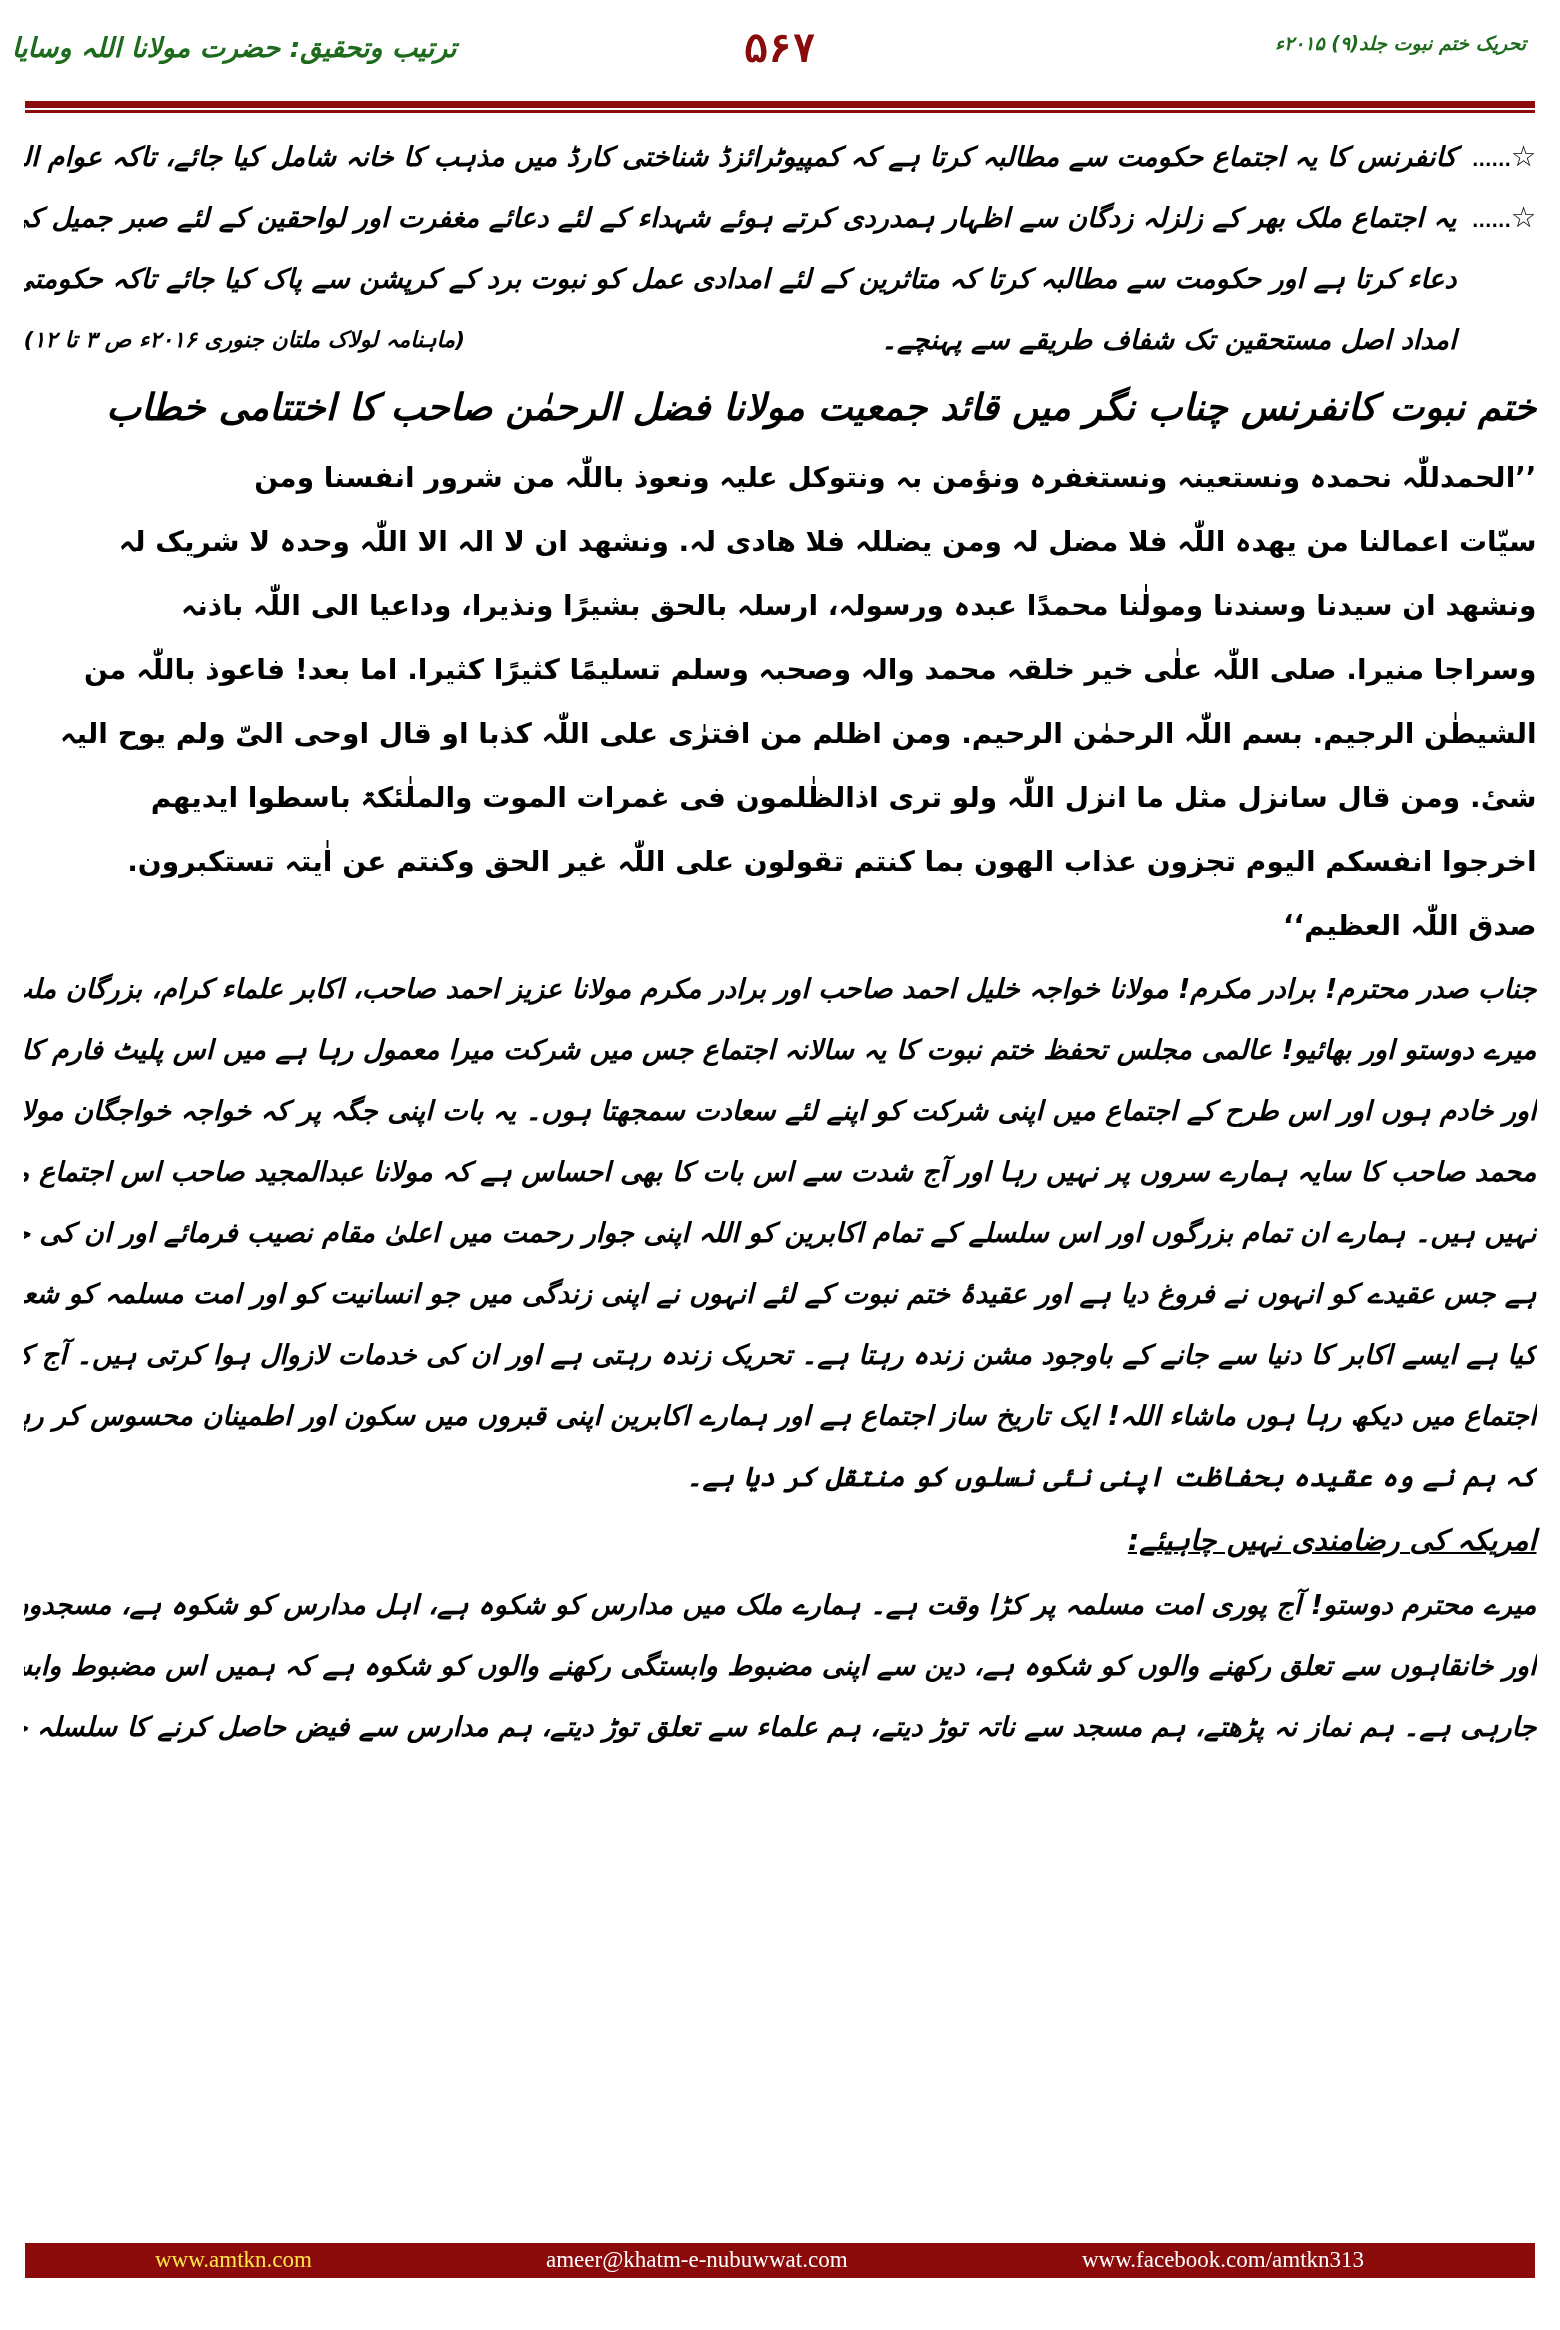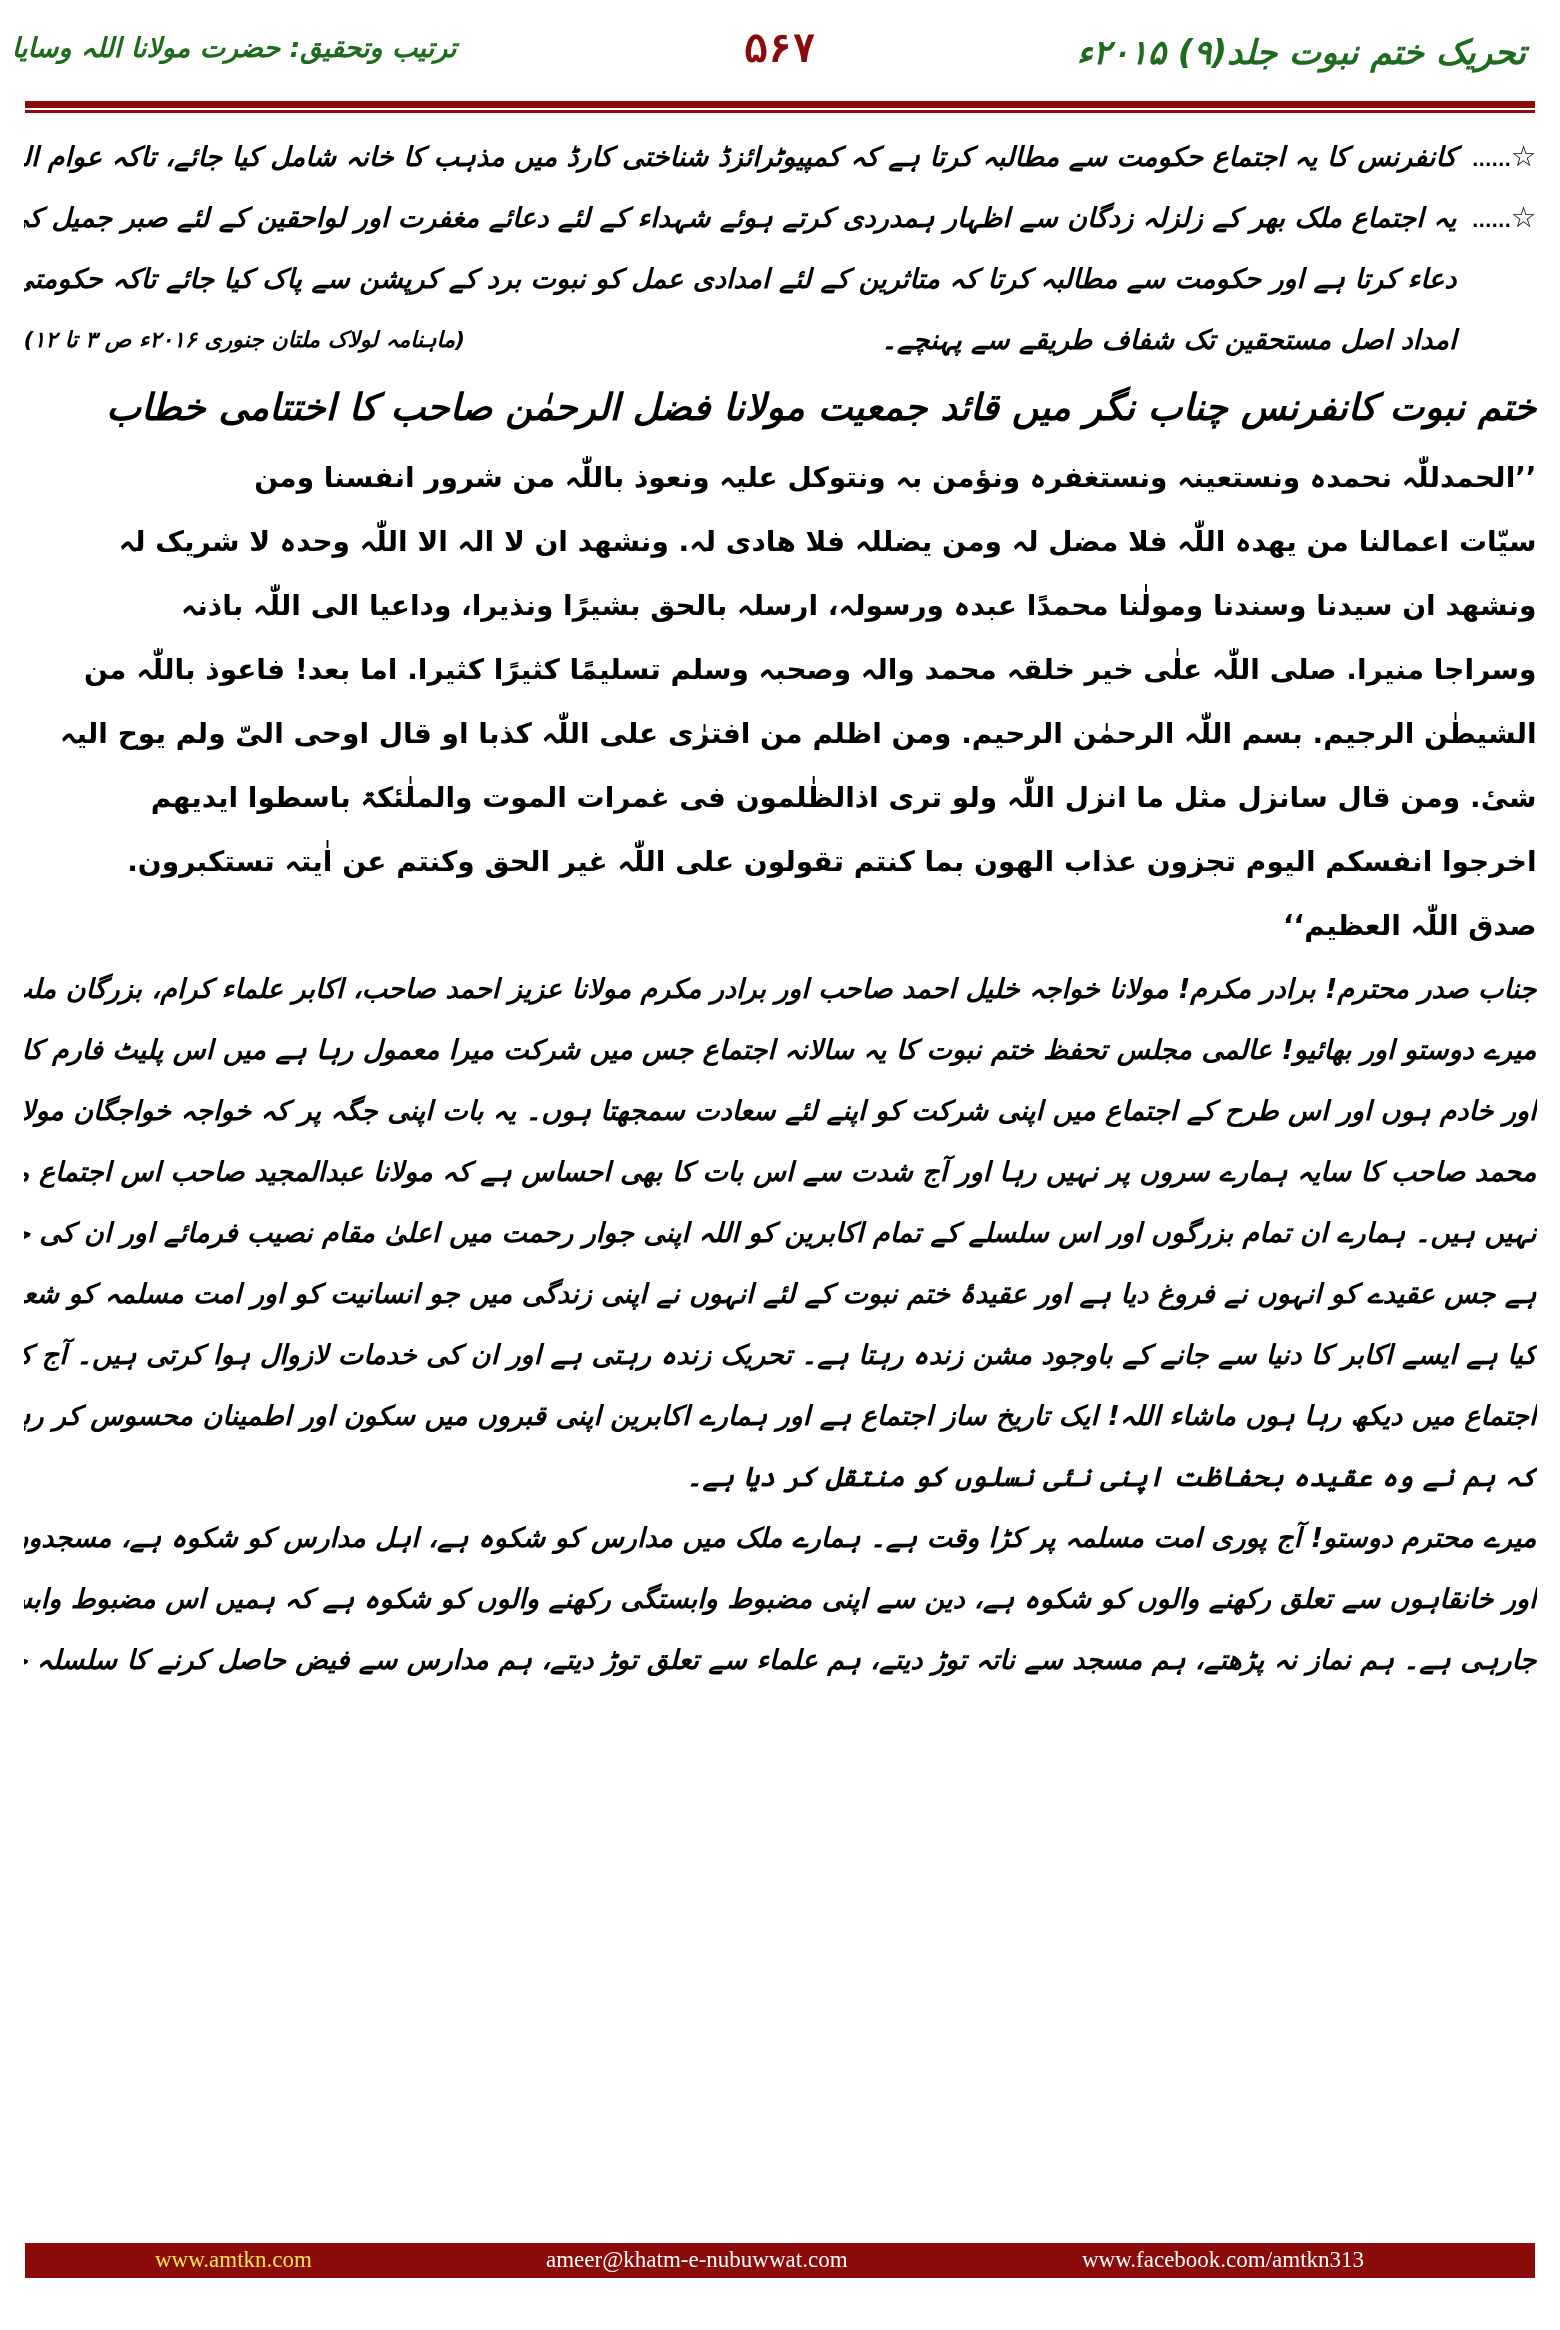--- a/index.html
+++ b/index.html
@@ -1,19 +1,19 @@
 <!DOCTYPE html>
 <html style="font-size:13.4px"><head>
 <meta charset="utf-8">
 <style>
   html, body { margin: 0; padding: 0; background: #ffffff; }
   body { width: 1560px; height: 2330px; position: relative; overflow: hidden;
          font-family: "DejaVu Sans", sans-serif; color: #000; }
   .header { position: absolute; left: 0; top: 0; width: 1560px; height: 109px; }
-  .hdr-right { position: absolute; right: 34px; top: 32px; font-size: 34px; color: #1e6b1e; direction: rtl; font-style: italic; font-weight: bold; white-space: nowrap; }
+  .hdr-right { position: absolute; right: 34px; top: 32px; font-size: 19px; color: #1e6b1e; direction: rtl; font-style: italic; font-weight: bold; white-space: nowrap; }
   .hdr-left { position: absolute; left: 11.8px; top: 32px; font-size: 27px; color: #1e6b1e; direction: rtl; font-style: italic; font-weight: bold; white-space: nowrap; }
   .hdr-page { position: absolute; left: 0; right: 0; top: 25px; text-align: center; font-size: 40px; font-weight: bold; color: #8b0a0a; font-family: Liberation Mono, monospace; }
   .rule-thick { position: absolute; left: 25px; right: 25px; top: 101px; height: 6.7px; background: #8b0a0a; }
   .rule-thin { position: absolute; left: 25px; right: 25px; top: 110px; height: 2.5px; background: #8b0a0a; }
   .content { position: absolute; left: 23.5px; right: 23.5px; top: 126px; direction: rtl; }
   .line { font-family: "DejaVu Sans", sans-serif; font-size: 27px; line-height: 61px; height: 61px; white-space: nowrap; overflow: hidden; text-align: justify; font-weight: bold; font-style: italic; }
   .bullet-row { display: flex; align-items: baseline; }
   .star { width: 80px; flex: 0 0 80px; font-size: 28.6px; font-style: normal; text-align: right; }
   .dots { font-size: 17px; }
   .indent { padding-right: 80px; }
@@ -78,20 +78,21 @@
     <div class="line">میرے دوستو اور بھائیو! عالمی مجلس تحفظ ختم نبوت کا یہ سالانہ اجتماع جس میں شرکت میرا معمول رہا ہے میں اس پلیٹ فارم کا ایک ادنیٰ کارکن</div>
     <div class="line">اور خادم ہوں اور اس طرح کے اجتماع میں اپنی شرکت کو اپنے لئے سعادت سمجھتا ہوں۔ یہ بات اپنی جگہ پر کہ خواجہ خواجگان مولانا خواجہ خان</div>
     <div class="line">محمد صاحب کا سایہ ہمارے سروں پر نہیں رہا اور آج شدت سے اس بات کا بھی احساس ہے کہ مولانا عبدالمجید صاحب اس اجتماع میں موجود</div>
     <div class="line">نہیں ہیں۔ ہمارے ان تمام بزرگوں اور اس سلسلے کے تمام اکابرین کو اللہ اپنی جوار رحمت میں اعلیٰ مقام نصیب فرمائے اور ان کی جو تحریک</div>
     <div class="line">ہے جس عقیدے کو انہوں نے فروغ دیا ہے اور عقیدۂ ختم نبوت کے لئے انہوں نے اپنی زندگی میں جو انسانیت کو اور امت مسلمہ کو شعور عطاء</div>
     <div class="line">کیا ہے ایسے اکابر کا دنیا سے جانے کے باوجود مشن زندہ رہتا ہے۔ تحریک زندہ رہتی ہے اور ان کی خدمات لازوال ہوا کرتی ہیں۔ آج کا</div>
     <div class="line">اجتماع میں دیکھ رہا ہوں ماشاء اللہ! ایک تاریخ ساز اجتماع ہے اور ہمارے اکابرین اپنی قبروں میں سکون اور اطمینان محسوس کر رہے ہوں گے</div>
     <div class="line">کہ ہم نے وہ عقیدہ بحفاظت اپنی نئی نسلوں کو منتقل کر دیا ہے۔</div>
   </div>
 
+  <div class="subheading">امریکہ کی رضامندی نہیں چاہیئے:</div>
 
   <div>
     <div class="line">میرے محترم دوستو! آج پوری امت مسلمہ پر کڑا وقت ہے۔ ہمارے ملک میں مدارس کو شکوہ ہے، اہل مدارس کو شکوہ ہے، مسجدوں</div>
     <div class="line">اور خانقاہوں سے تعلق رکھنے والوں کو شکوہ ہے، دین سے اپنی مضبوط وابستگی رکھنے والوں کو شکوہ ہے کہ ہمیں اس مضبوط وابستگی کی سزا دی</div>
     <div class="line">جارہی ہے۔ ہم نماز نہ پڑھتے، ہم مسجد سے ناتہ توڑ دیتے، ہم علماء سے تعلق توڑ دیتے، ہم مدارس سے فیض حاصل کرنے کا سلسلہ ختم کر دیتے،</div>
   </div>
 </div>
 
 <div class="footer">
   <span class="f-web">www.amtkn.com</span>

